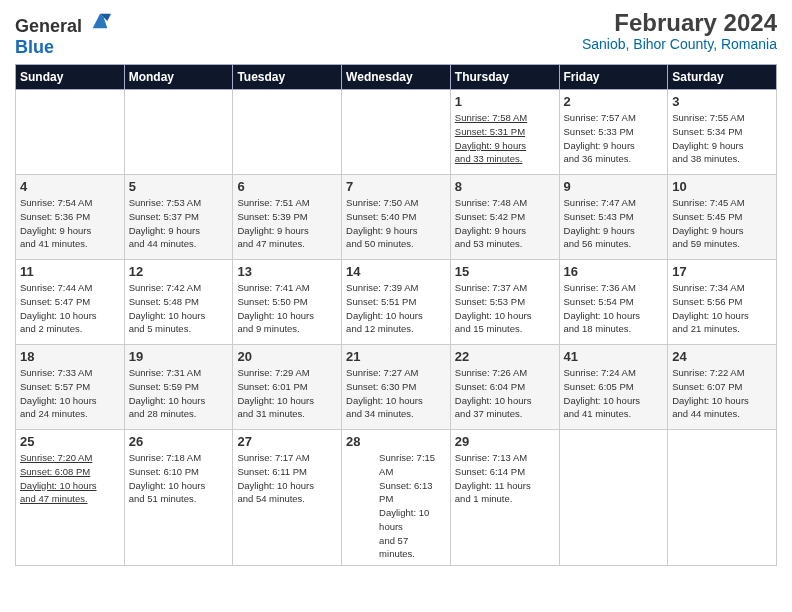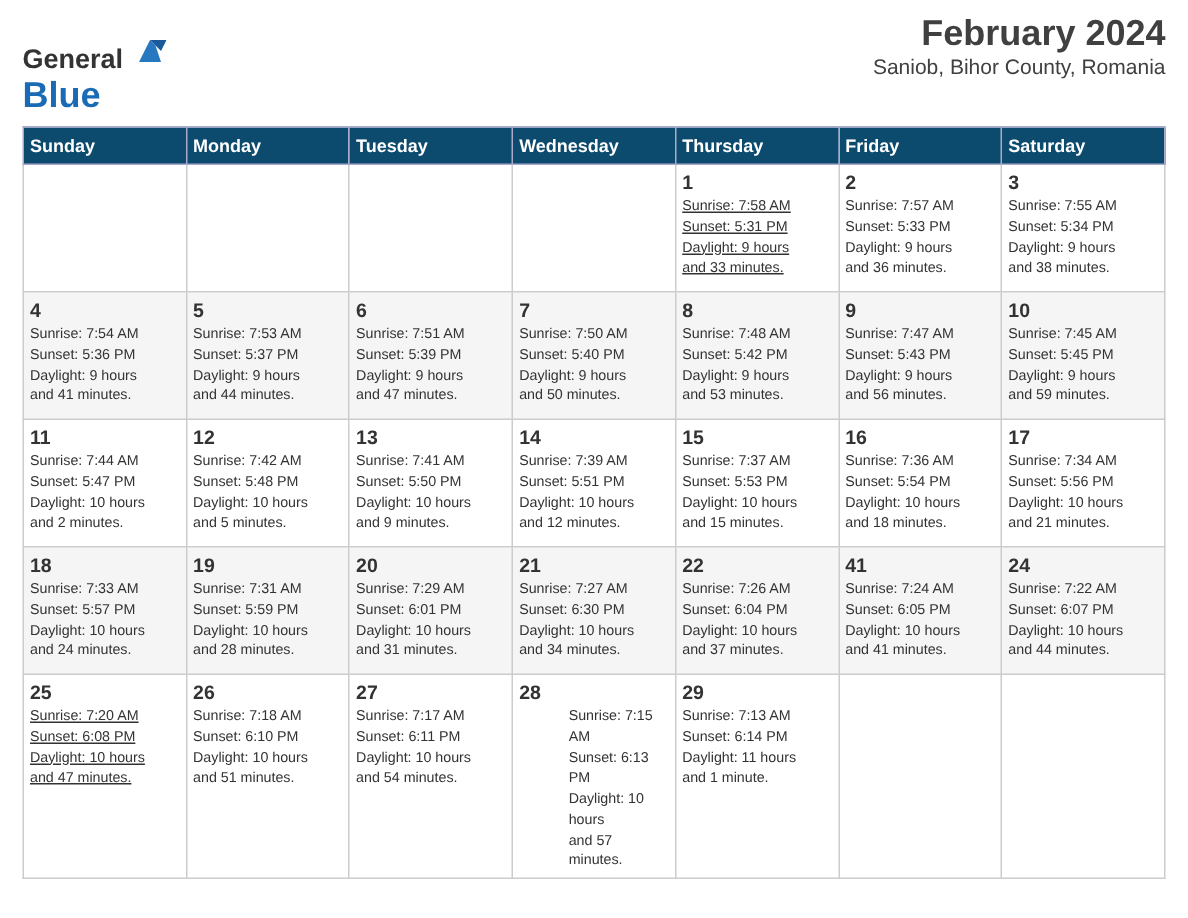--- a/index.html
+++ b/index.html
@@ -12,57 +12,57 @@
     }
     .header {
       display: flex;
       justify-content: space-between;
       align-items: flex-start;
       margin-bottom: 6px;
     }
     .logo {
       display: flex;
       align-items: center;
-      margin-top: 13px;
+      margin-top: 0;
     }
     .logo-text-general {
       font-size: 18px;
       font-weight: bold;
       color: #333;
     }
     .logo-text-blue {
-      font-size: 24px;
+      font-size: 18px;
       font-weight: bold;
       color: #1a6bb5;
     }
     .logo-icon {
       width: 22px;
       height: 22px;
       margin-left: 2px;
     }
     .title-block {
       text-align: right;
     }
     .main-title {
       font-size: 24px;
       font-weight: bold;
       color: #404040;
       line-height: 1.1;
     }
     .subtitle {
       font-size: 14px;
-      color: #404040;
+      color: #0369a1;
     }
     table {
       width: 100%;
       border-collapse: collapse;
       table-layout: fixed;
     }
     thead tr th {
-      background-color: #0c4a6e;
+      background-color: #0f172a;
       color: #fff;
       font-size: 12px;
       font-weight: bold;
       padding: 5px 4px;
       text-align: left;
       border: 1px solid #aac;
     }
     tbody tr td {
       vertical-align: top;
       border: 1px solid #ccc;

